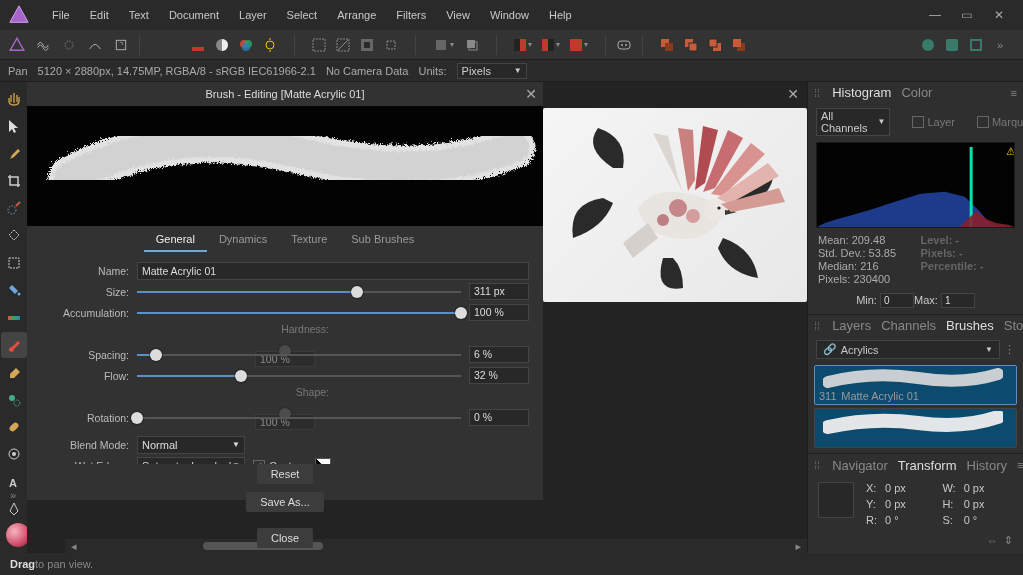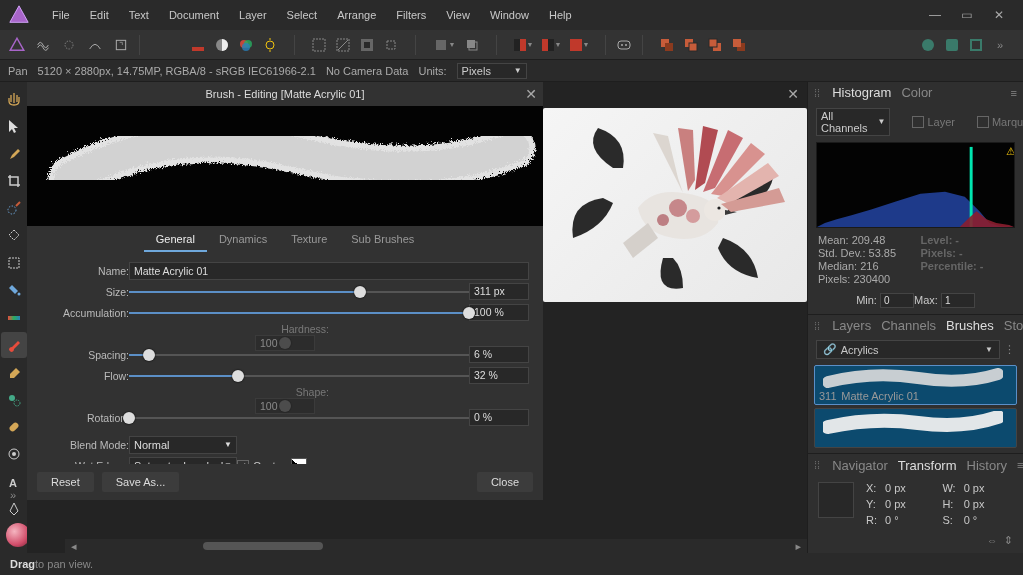--- a/index.html
+++ b/index.html
@@ -21,33 +21,33 @@
   .center { flex:1; display:flex; flex-direction:column; background:#232323; position:relative;}
   .dialog { position:absolute; left:0; top:0; width:516px; height:418px; background:#323232; display:flex; flex-direction:column; z-index:5;}
   .dialog-title { height:24px; display:flex; align-items:center; justify-content:center; color:#ddd; position:relative; font-size:11px; }
   .dialog-close { position:absolute; right:6px; color:#aaa; cursor:pointer; font-size:14px;}
   .brush-preview { height:120px; background:#030303; display:flex; align-items:center; justify-content:center; position:relative;}
   .stroke-svg { width:100%; height:100%; }
   .dialog-tabs { height:26px; display:flex; justify-content:center; align-items:center; gap:0; background:#323232;}
   .dtab { padding:0 12px; height:26px; line-height:26px; cursor:pointer; color:#999; }
   .dtab.active { color:#eee; border-bottom:2px solid #6fa8dc; }
   .dialog-body { flex:1; padding:8px 14px 4px 14px; overflow:hidden; }
-  .form-row { display:flex; align-items:center; height:21px; }
+  .form-row { display:flex; align-items:center; height:21px; gap:8px; }
   .form-row.disabled { opacity:0.5;flex-direction:column; }
   .form-label { width:88px; text-align:right; color:#bbb; font-size:10.5px;}
   .form-input { flex:1; background:#282828; border:1px solid #444; color:#ddd; padding:2px 4px; font-size:10.5px;}
   .form-slider { flex:1; position:relative; height:16px; display:flex; align-items:center;}
   .slider-track { position:absolute; left:0; right:0; height:2px; background:#555; top:7px;}
   .slider-fill { position:absolute; left:0; height:2px; background:#5b8fc7; top:7px;}
   .slider-thumb { position:absolute; width:12px; height:12px; background:#ddd; border-radius:50%; top:2px; transform:translateX(-50%); box-shadow:0 0 2px #000;}
   .slider-thumb.dark { background:#666; }
   .form-value { width:60px; background:#282828; border:1px solid #444; color:#ddd; padding:1px 4px; font-size:10.5px; text-align:left; height:17px;}
   .form-select { width:108px; background:#282828; border:1px solid #444; color:#ddd; padding:1px 4px; font-size:10.5px; height:18px; display:flex;align-items:center;justify-content:space-between;}
   .form-check { width:12px; height:12px; border:1px solid #666; display:inline-flex;align-items:center;justify-content:center;font-size:9px;}
-  .dialog-footer { height:36px; display:flex; align-items:center; padding:0 10px; gap:8px; }
+  .dialog-footer { height:36px; display:flex; align-items:center; padding:0 10px; gap:8px;flex-direction:column; }
   .btn { background:#3c3c3c; border:none; color:#ddd; padding:4px 14px; cursor:pointer; font-size:11px; border-radius:2px;}
   .canvas-area { margin-left:516px; flex:1; display:flex; align-items:flex-start; justify-content:center; padding-top:8px; position:relative;}
   .canvas-close { position:absolute; right:8px; top:4px; color:#aaa; font-size:14px; cursor:pointer;}
   .artwork { width:264px; height:194px; background:linear-gradient(135deg,#f5f5f5 0%,#e8e8e8 100%); border-radius:2px; position:relative; overflow:hidden; margin-top:18px;}
   .scroll-h { position:absolute; bottom:0; left:38px; right:0; height:14px; background:#2a2a2a; display:flex; align-items:center;}
   .scroll-thumb { height:8px; width:120px; background:#555; border-radius:4px; margin-left:120px;}
   .right-panel { width:216px; background:#2f2f2f; display:flex; flex-direction:column; border-left:1px solid #1e1e1e;}
   .panel-tabs { height:24px; display:flex; align-items:center; padding:0 6px; gap:10px; }
   .ptab { cursor:pointer; color:#888; font-size:13px; }
   .ptab.active { color:#ddd; }

